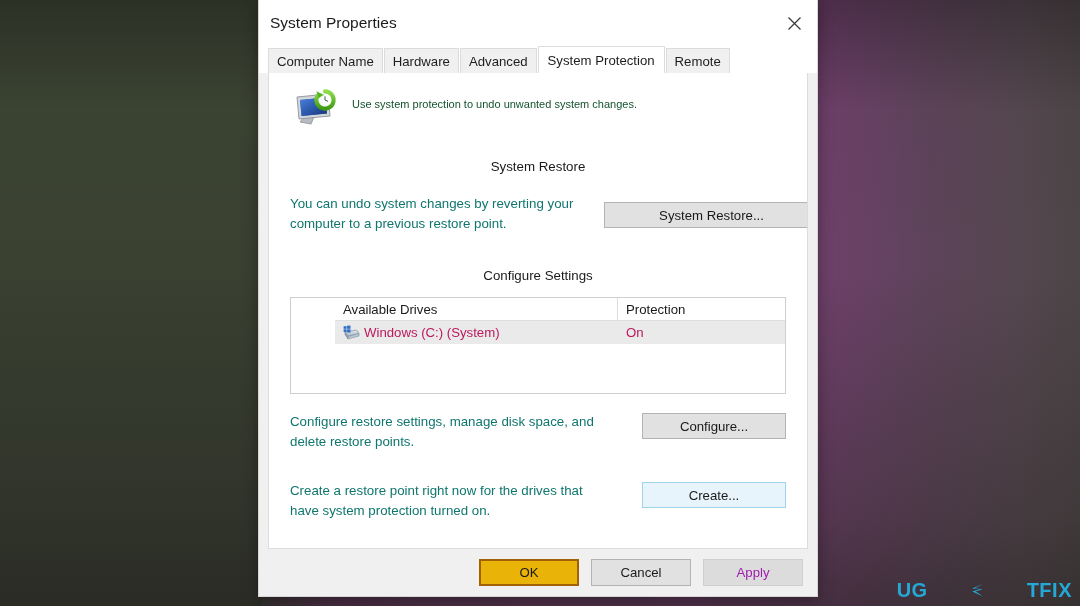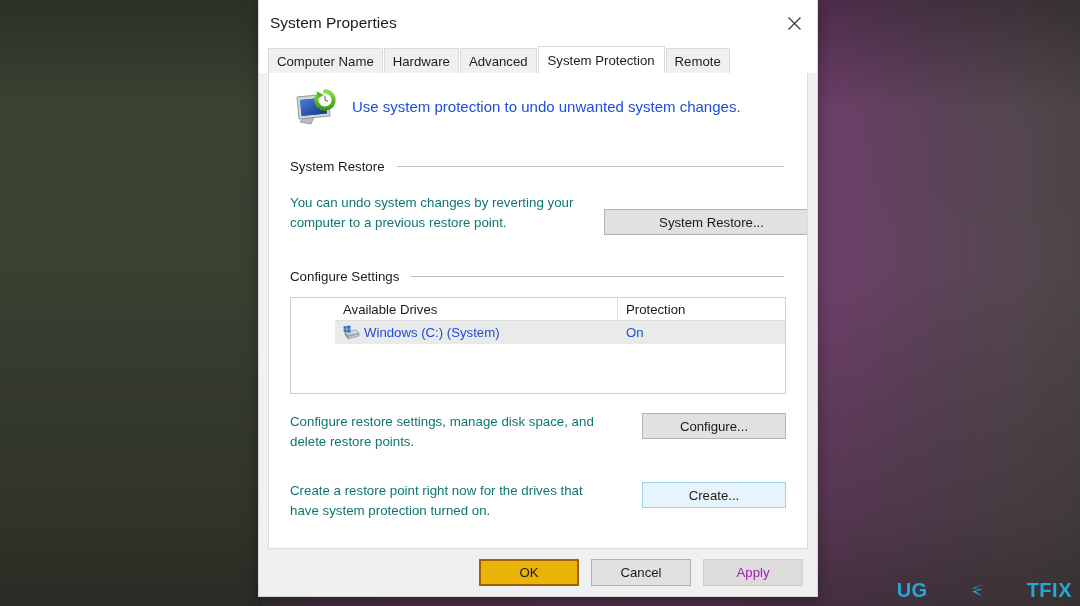--- a/index.html
+++ b/index.html
@@ -134,28 +134,29 @@
     overflow: hidden;
   }
 
   
   #panel-header {
     display: flex; align-items: flex-start;
     padding-top: 15px;
   }
   #sysprot-icon { width: 48px; height: 44px; flex: 0 0 auto; }
   #panel-header-text {
-    font-size: 15px; color: #1d4ed8;
+    font-size: 11px; color: #14532d;
     padding-top: 10px; padding-left: 14px;
   }
 
   
   .group-head {
     display: flex; align-items: center;
     margin-top: 27px;
+    flex-direction: column;
   }
   .group-head .gh-label {
     font-size: 13.3px; color: #1a1a1a; white-space: nowrap;
   }
   .group-head .gh-rule {
     flex: 1 1 auto; height: 1px;
     background: #bfbfbf;
     margin-left: 12px;
     margin-right: 2px;
   }
@@ -199,21 +200,21 @@
     background: #eab308;
     border: 2px solid #a16207;
   }
 
   #btn-system-restore { min-width: 215px; }
   #btn-configure, #btn-create { min-width: 144px; }
 
   
   #sr-row { margin-top: 19px; }
   #sr-row .desc { width: 300px; }
-  #sr-row .btn-wrap { margin-left: 14px; margin-top: 16px; }
+  #sr-row .btn-wrap { margin-left: 14px; margin-top: 8px; }
 
   
   #drives-table {
     margin-top: 13px;
     border: 1px solid #cfcfcf;
     background: #ffffff;
     height: 97px;
     display: flex; flex-direction: column; padding-left: 44px;
   }
   #drives-header {
@@ -230,21 +231,21 @@
   #drives-header .th.col-drive { width: 283px; border-right: 1px solid #dedede; }
   #drives-header .th.col-prot { flex: 1 1 auto; }
 
   .drive-row {
     display: flex;
     height: 23px;
     background: #eaeaea;
     align-items: center;
   }
   .drive-row .td {
-    font-size: 13.2px; color: #1d4ed8;
+    font-size: 13.2px; color: #be185d;
     display: flex; align-items: center;
     height: 100%;
     padding-left: 8px;
   }
   .drive-row .td.col-drive { width: 283px; }
   .drive-row .td.col-prot { flex: 1 1 auto; }
   .drive-icon { width: 17px; height: 15px; margin-right: 4px; flex:0 0 auto; }
 
   
   #cfg-row { margin-top: 18px; }

